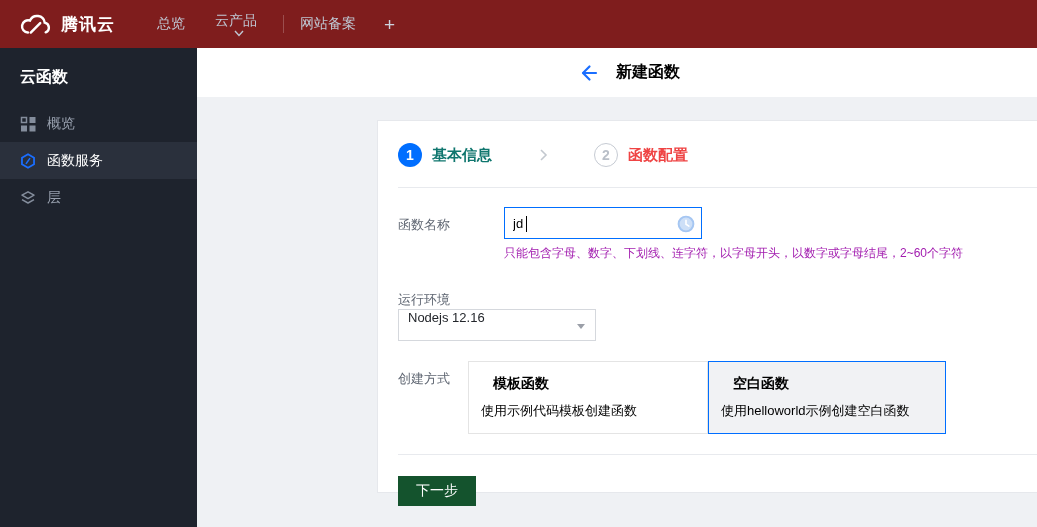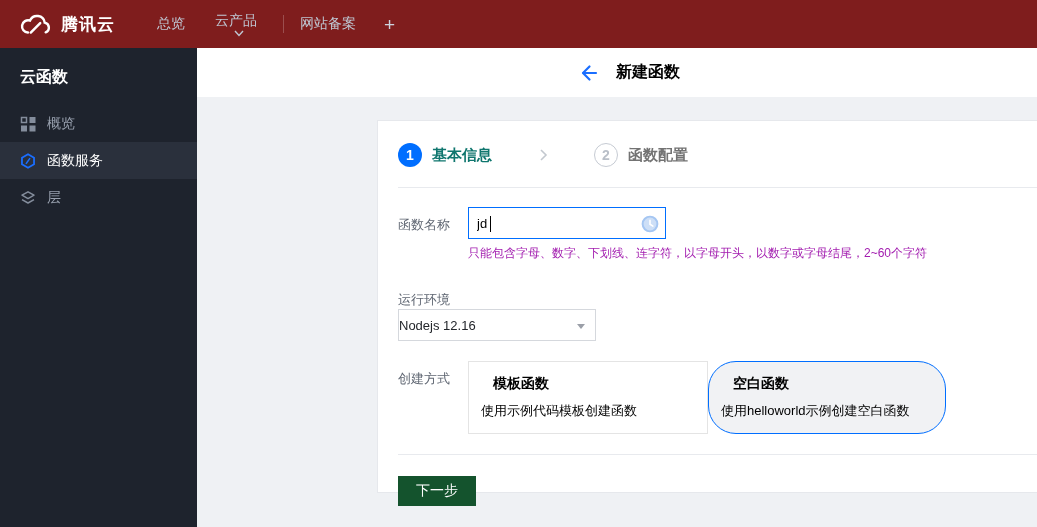--- a/index.html
+++ b/index.html
@@ -63,21 +63,21 @@
   .steps { display:flex; align-items:center; padding:22px 20px 20px 20px; }
   .step-circle {
     width:24px; height:24px; border-radius:50%; flex:none;
     display:flex; align-items:center; justify-content:center;
     font-size:14px; font-weight:bold;
   }
   .step-circle.active { background:#006eff; color:#ffffff; }
   .step-circle.upcoming { background:#ffffff; color:#b9bfc8; border:1px solid #c6cbd3; }
   .step-label { margin-left:10px; font-size:15px; font-weight:bold; }
   .step-label.active { color:#0f766e; }
-  .step-label.upcoming { color:#737373;text-align:center; }
+  .step-label.upcoming { color:#ef4444;text-align:center; }
   .step-chevron { width:14px; height:14px; margin:0 44px; display:block; }
 
   .hr { border:none; border-top:1px solid #e8eaee; margin-left:20px; }
 
   
   .form { padding:19px 20px 0 20px; }
   .form-row { display:flex; margin-bottom:20px; }
   .form-label { width:70px; flex:none; font-size:13px; color:#5f6672; padding-top:9px; }
 
   .input-wrap {
@@ -86,40 +86,40 @@
   }
   .input-wrap input {
     width:100%; height:100%; border:none; outline:none; background:transparent;
     font-family:inherit; font-size:13px; color:#000; padding:0 28px 0 8px;
   }
   .text-caret {
     position:absolute; left:21px; top:8px; width:1px; height:16px; background:#000;
   }
   .input-clock { position:absolute; right:6px; top:7px; width:18px; height:18px; display:block; }
   .field-help { font-size:12px; color:#a21caf; margin:6px 0 0 70px; }
-  .row-tight { margin-bottom:16px; }
+  .row-tight { margin-bottom:16px;gap:36px; }
 
   .select {
     position:relative; width:198px; height:32px; background:#fff;
     border:1px solid #d5d8dd; cursor:pointer;
-    display:flex; align-items:center; 
+    display:flex; padding-left:9px;
     font-size:13px; color:#23262b;
   }
   .select-caret {
     position:absolute; right:10px; top:14px; width:0; height:0;
     border-left:4px solid transparent; border-right:4px solid transparent;
     border-top:5px solid #9b9fa8;
   }
 
   .option-cards { display:flex; }
   .option-card {
     width:240px; height:73px; background:#ffffff; border:1px solid #e4e4e4;
     padding:13px 12px 0 12px; cursor:pointer;
   }
-  .option-card + .option-card { width:238px; margin-left:0;border-radius:28px; }
+  .option-card + .option-card { width:238px; margin-left:0; }
   .option-card.selected { background:#f1f2f4; border:1px solid #006eff; }
   .option-title { font-size:14px; font-weight:bold; color:#000000; margin-bottom:9px;margin-left:12px; }
   .option-desc { font-size:13px; color:#000000; }
 
   .card-footer { padding:21px 0 0 20px; }
   .next-btn {
     width:78px; height:30px; background:#14532d; color:#ffffff;
     border:none; font-family:inherit; font-size:14px; cursor:pointer;
   }
 </style>

